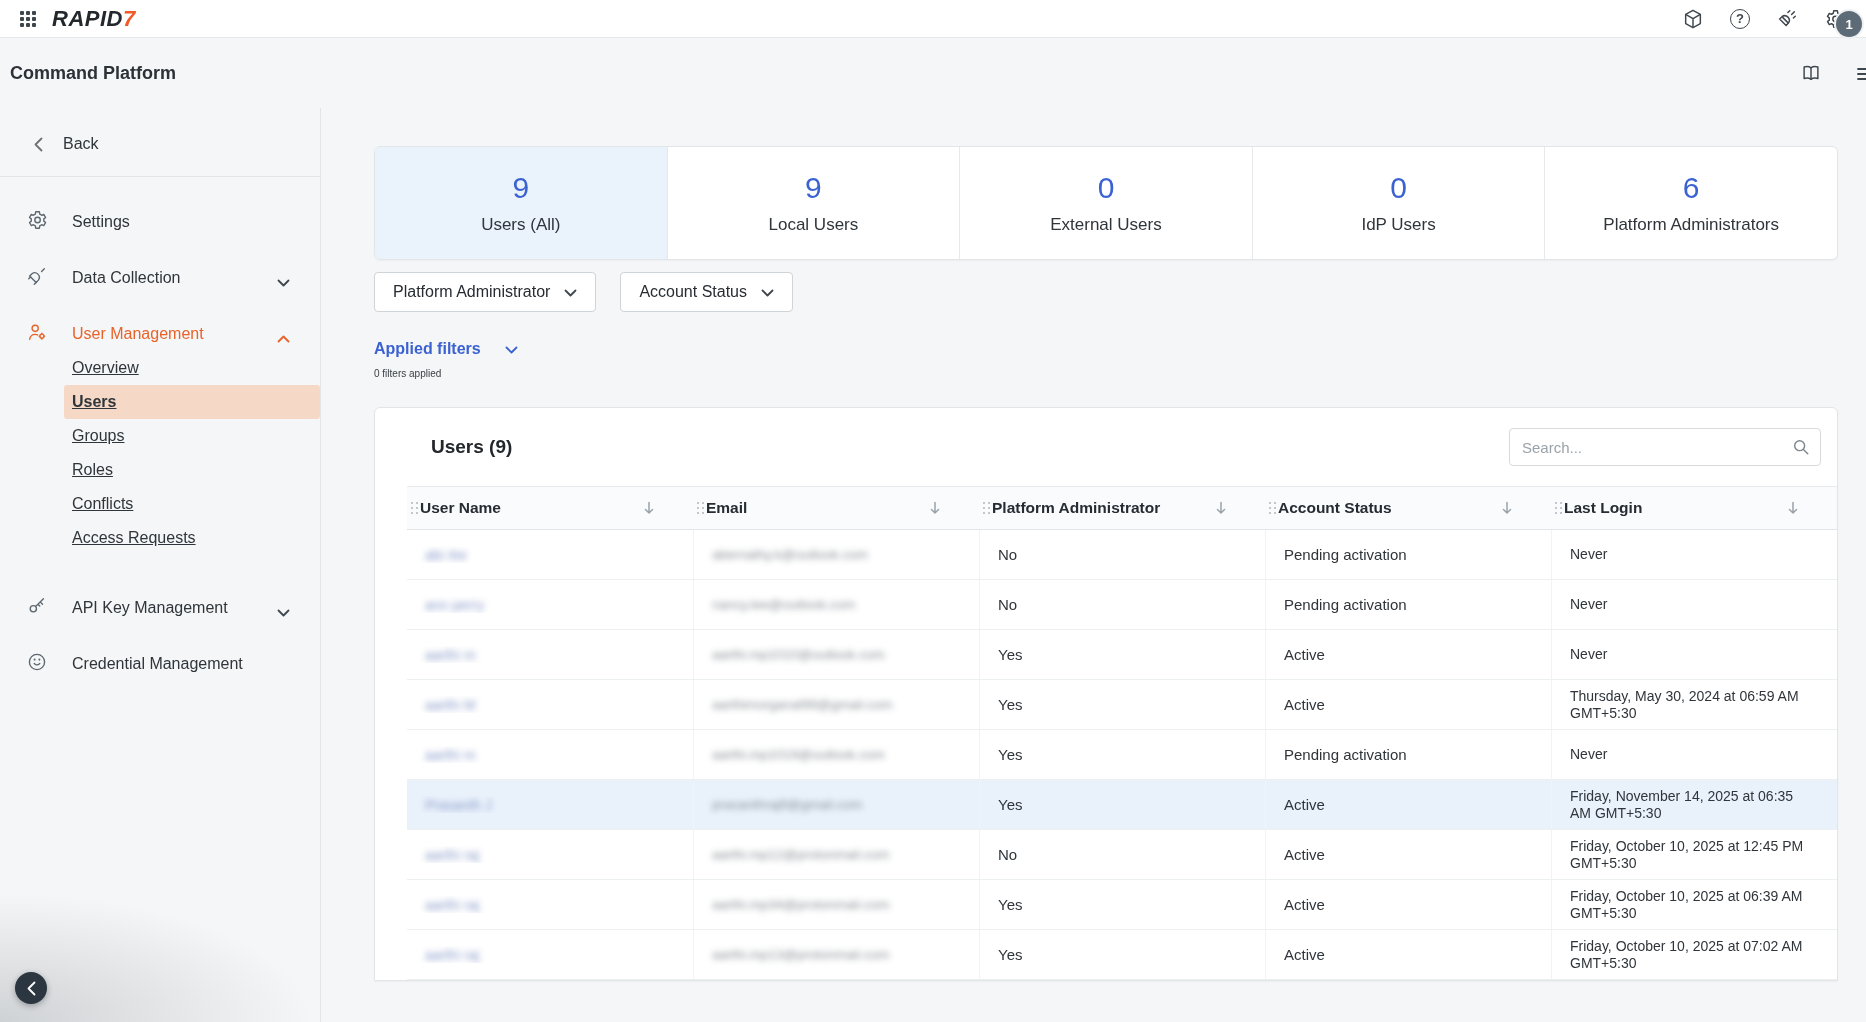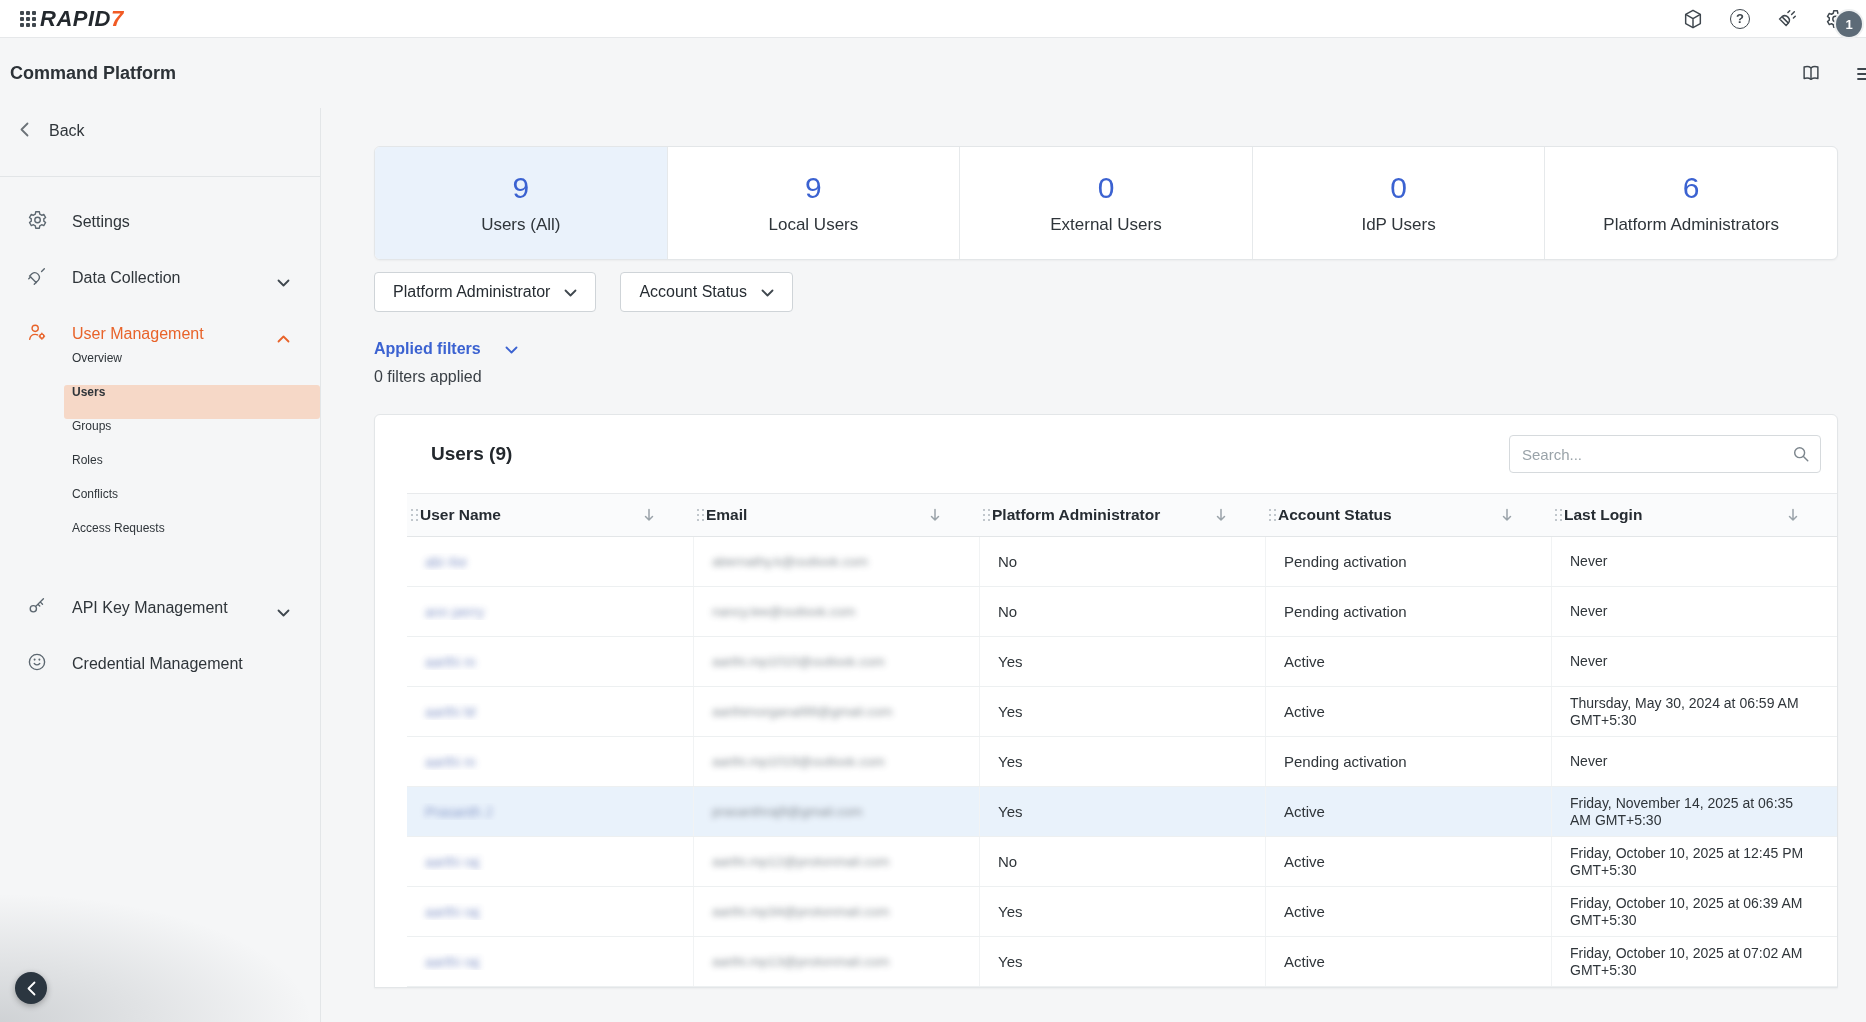--- a/index.html
+++ b/index.html
@@ -8,21 +8,21 @@
     position:relative; width:1866px; height:1022px; overflow:hidden;
     background:#f5f6f7; font-family:"Liberation Sans", sans-serif; color:#2f353a;
   }
   svg { display:block; }
 
   
   .topbar {
     height:38px; background:#fff; border-bottom:1px solid #e6e8ea;
     display:flex; align-items:center; padding:0 20px;
   }
-  .topbar-left { display:flex; align-items:center; gap:4px; }
+  .topbar-left { display:flex; align-items:center; gap:16px; }
   .grid-icon { display:grid; grid-template-columns:repeat(3,4px); grid-template-rows:repeat(3,4px); gap:2px; cursor:pointer; }
   .grid-icon b { background:#3f474e; border-radius:1px; }
   .logo { font-size:22px; font-style:italic; font-weight:800; letter-spacing:.5px; color:#23282d; cursor:pointer; }
   .logo .seven { color:#f15a24; }
   .topbar-right { margin-left:auto; display:flex; align-items:center; gap:26px; color:#3f474e; }
   .tb-icon { width:22px; height:22px; cursor:pointer; display:flex; align-items:center; justify-content:center; }
   .help-circle {
     width:20px; height:20px; border:1.7px solid #3f474e; border-radius:50%;
     display:flex; align-items:center; justify-content:center;
     font-size:13px; font-weight:700; color:#3f474e; cursor:pointer;
@@ -37,34 +37,34 @@
     background:#5d6b77; color:#fff; font-size:13px; font-weight:700;
     display:flex; align-items:center; justify-content:center; box-shadow:0 0 0 2px #eef0f1; z-index:5;
   }
   .clipped-icon { position:absolute; right:-12px; top:24px; color:#3f474e; }
 
   
   .layout { display:flex; height:914px; }
 
   
   .sidebar { width:321px; border-right:1px solid #e3e6e8; padding-top:14px; flex:none; }
-  .back-row { display:flex; align-items:flex-start; gap:20px; height:44px; padding-left:20px; font-size:16px; color:#2f353a; cursor:pointer; }
+  .back-row { display:flex; align-items:center; gap:20px; height:44px; padding-left:34px; font-size:16px; color:#2f353a; cursor:pointer; }
   .sb-divider { height:1px; background:#e2e5e7; margin:10px 0 6px 0; }
   .sb-item {
     display:flex; align-items:flex-end; height:48px; margin-bottom:8px;
     padding:0 30px 0 26px; font-size:16px; color:#2f353a; cursor:pointer;
   }
   .sb-item .icon { width:22px; height:22px; color:#5c6770; flex:none; }
   .sb-item .lbl { margin-left:24px; }
   .sb-item .chev { margin-left:auto; color:#3f474e; }
   .sb-item.orange, .sb-item.orange .icon, .sb-item.orange .chev { color:#e8632a; }
   .sb-sub { }
   .sb-sub-item {
-    height:34px; margin:0 0 0 64px; display:flex; align-items:flex-start;
-    padding-left:8px; font-size:12px; color:#2f353a; cursor:pointer; border-radius:3px;
+    height:34px; margin:0 0 0 64px; display:flex; align-items:center;
+    padding-left:8px; font-size:16px; color:#2f353a; cursor:pointer; border-radius:3px;text-decoration:underline;
   }
   .sb-sub-item.active { background:#f6d8c7; font-weight:700; }
   .sb-item.gap-top { margin-top:14px; }
 
   
   .main { flex:1; padding:38px 28px 0 53px; }
 
   .stats-card {
     background:#fff; border:1px solid #e3e6e8; border-radius:6px;
     box-shadow:0 1px 2px rgba(0,0,0,.04); display:flex; height:114px; overflow:hidden;
@@ -78,21 +78,21 @@
   .filter-row { display:flex; gap:24px; margin-top:12px; }
   .filter-btn {
     display:flex; align-items:center; gap:14px; height:40px; padding:0 18px;
     background:#fff; border:1px solid #cfd4d8; border-radius:4px;
     font-size:16px; color:#262c32; cursor:pointer;
   }
   .filter-btn .chev { color:#3f474e; margin-top:2px; }
 
   .applied { display:flex; align-items:center; gap:24px; margin-top:28px; color:#3b62d1; font-size:16px; font-weight:600; cursor:pointer; }
   .applied .chev { margin-top:2px; }
-  .applied-count { margin-top:10px; font-size:16px; color:#3a4046; }
+  .applied-count { margin-top:10px; font-size:10px; color:#3a4046; }
 
   
   .table-card {
     margin-top:28px; background:#fff; border:1px solid #e3e6e8; border-radius:6px 6px 0 0;
     box-shadow:0 1px 2px rgba(0,0,0,.04);
     padding-left:32px;
   }
   .card-head { position:relative; height:78px; display:flex; align-items:center; padding:0 24px; }
   .card-title { font-size:19px; font-weight:700; color:#23282d; }
   .search-box {

